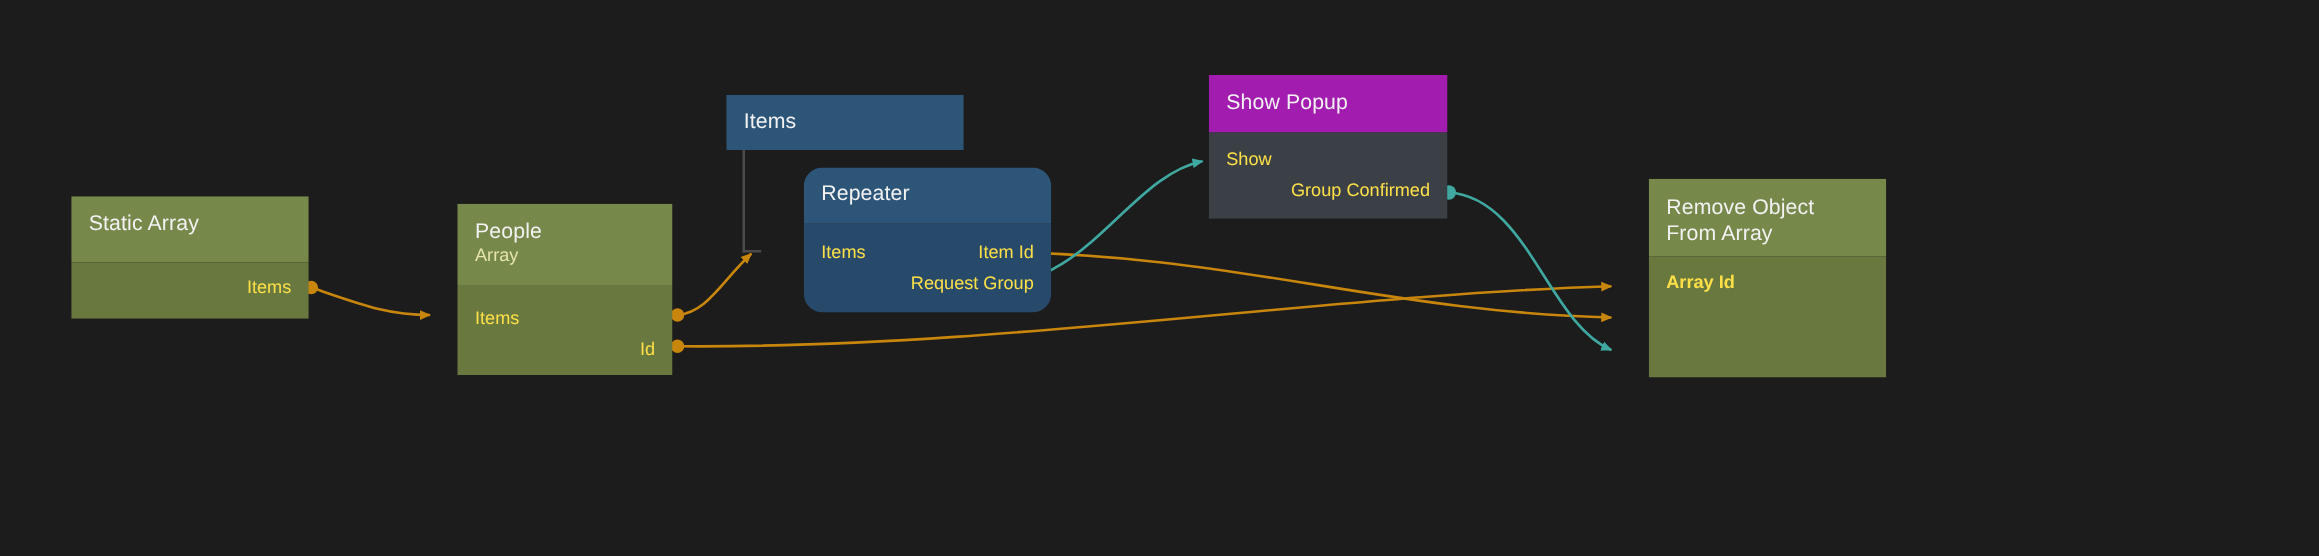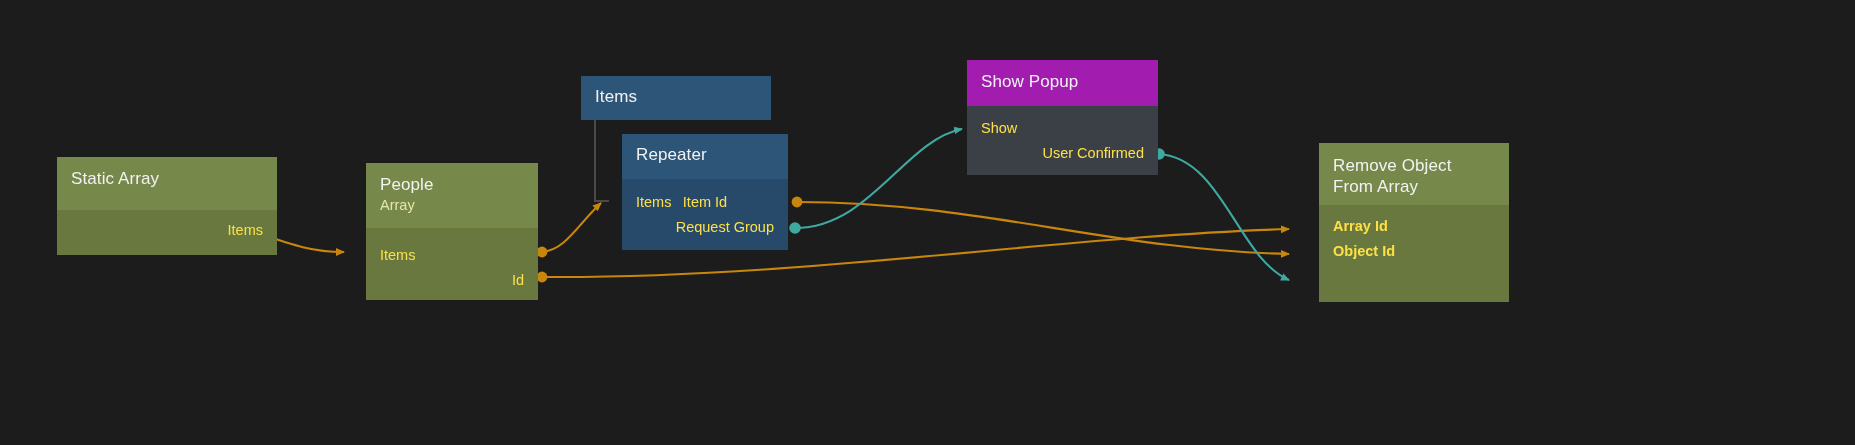--- a/index.html
+++ b/index.html
@@ -124,21 +124,21 @@
 
     <path d="M795,228 C 870,228 905,140 962,129" fill="none" stroke="#3fa8a0" stroke-width="2.1" marker-end="url(#arrow-teal)"></path>
     <circle cx="795" cy="228" r="5.8" fill="#3fa8a0"></circle>
 
     <path d="M1159,154 C 1222,158 1238,258 1289,280" fill="none" stroke="#3fa8a0" stroke-width="2.1" marker-end="url(#arrow-teal)"></path>
     <circle cx="1159" cy="154" r="5.8" fill="#3fa8a0"></circle>
   </svg>
 
   <div class="group-spine" style="left:594px; top:120px; width:15px; height:82px;"></div>
 
-  <div class="node n-green" style="left:57px; top:157px; width:220px;">
+  <div class="node n-green" style="left:57px; top:157px; width:190px;">
     <div class="node-header" style="height:53px;">
       <div class="node-title">Static Array</div>
     </div>
     <div class="node-body" style="height:45px; padding-top:8px;">
       <div class="port-row out">
         <span class="port-label">Items</span>
       </div>
     </div>
   </div>
 
@@ -156,58 +156,55 @@
       </div>
     </div>
   </div>
 
   <div class="node n-blue" style="left:581px; top:76px; width:190px;">
     <div class="node-header" style="height:44px; padding-top:11px;">
       <div class="node-title">Items</div>
     </div>
   </div>
 
-  <div class="node n-blue" style="left:622px; top:134px; width:166px;">
+  <div class="node n-blue" style="left:643px; top:134px; width:198px;border-radius:15px;">
     <div class="node-header" style="height:45px; padding-top:11px;">
       <div class="node-title">Repeater</div>
     </div>
     <div class="node-body" style="height:71px; padding-top:11px;">
       <div class="port-row">
         <span class="port-label">Items</span>
       </div>
-      <div class="port-row out" style="margin-top:-25px;justify-content:center;">
+      <div class="port-row out" style="margin-top:-25px;">
         <span class="port-label">Item Id</span>
       </div>
       <div class="port-row out">
         <span class="port-label">Request Group</span>
       </div>
     </div>
   </div>
 
   <div class="node n-slate" style="left:967px; top:60px; width:191px;">
     <div class="node-header" style="height:46px; padding-top:12px;">
       <div class="node-title">Show Popup</div>
     </div>
     <div class="node-body" style="height:69px; padding-top:10px;">
       <div class="port-row">
         <span class="port-label">Show</span>
       </div>
       <div class="port-row out">
-        <span class="port-label">User Confirmed</span>
+        <span class="port-label">Group Confirmed</span>
       </div>
     </div>
   </div>
 
   <div class="node n-green" style="left:1295px; top:143px; width:190px;margin-left:24px;">
     <div class="node-header" style="height:62px; padding-top:13px;">
       <div class="node-title">Remove Object From Array</div>
     </div>
     <div class="node-body" style="height:97px; padding-top:9px;font-weight:bold;">
       <div class="port-row">
         <span class="port-label">Array Id</span>
       </div>
-      <div class="port-row">
-        <span class="port-label">Object Id</span>
-      </div>
     </div>
   </div>
 
 </div>
 
 </body></html>

